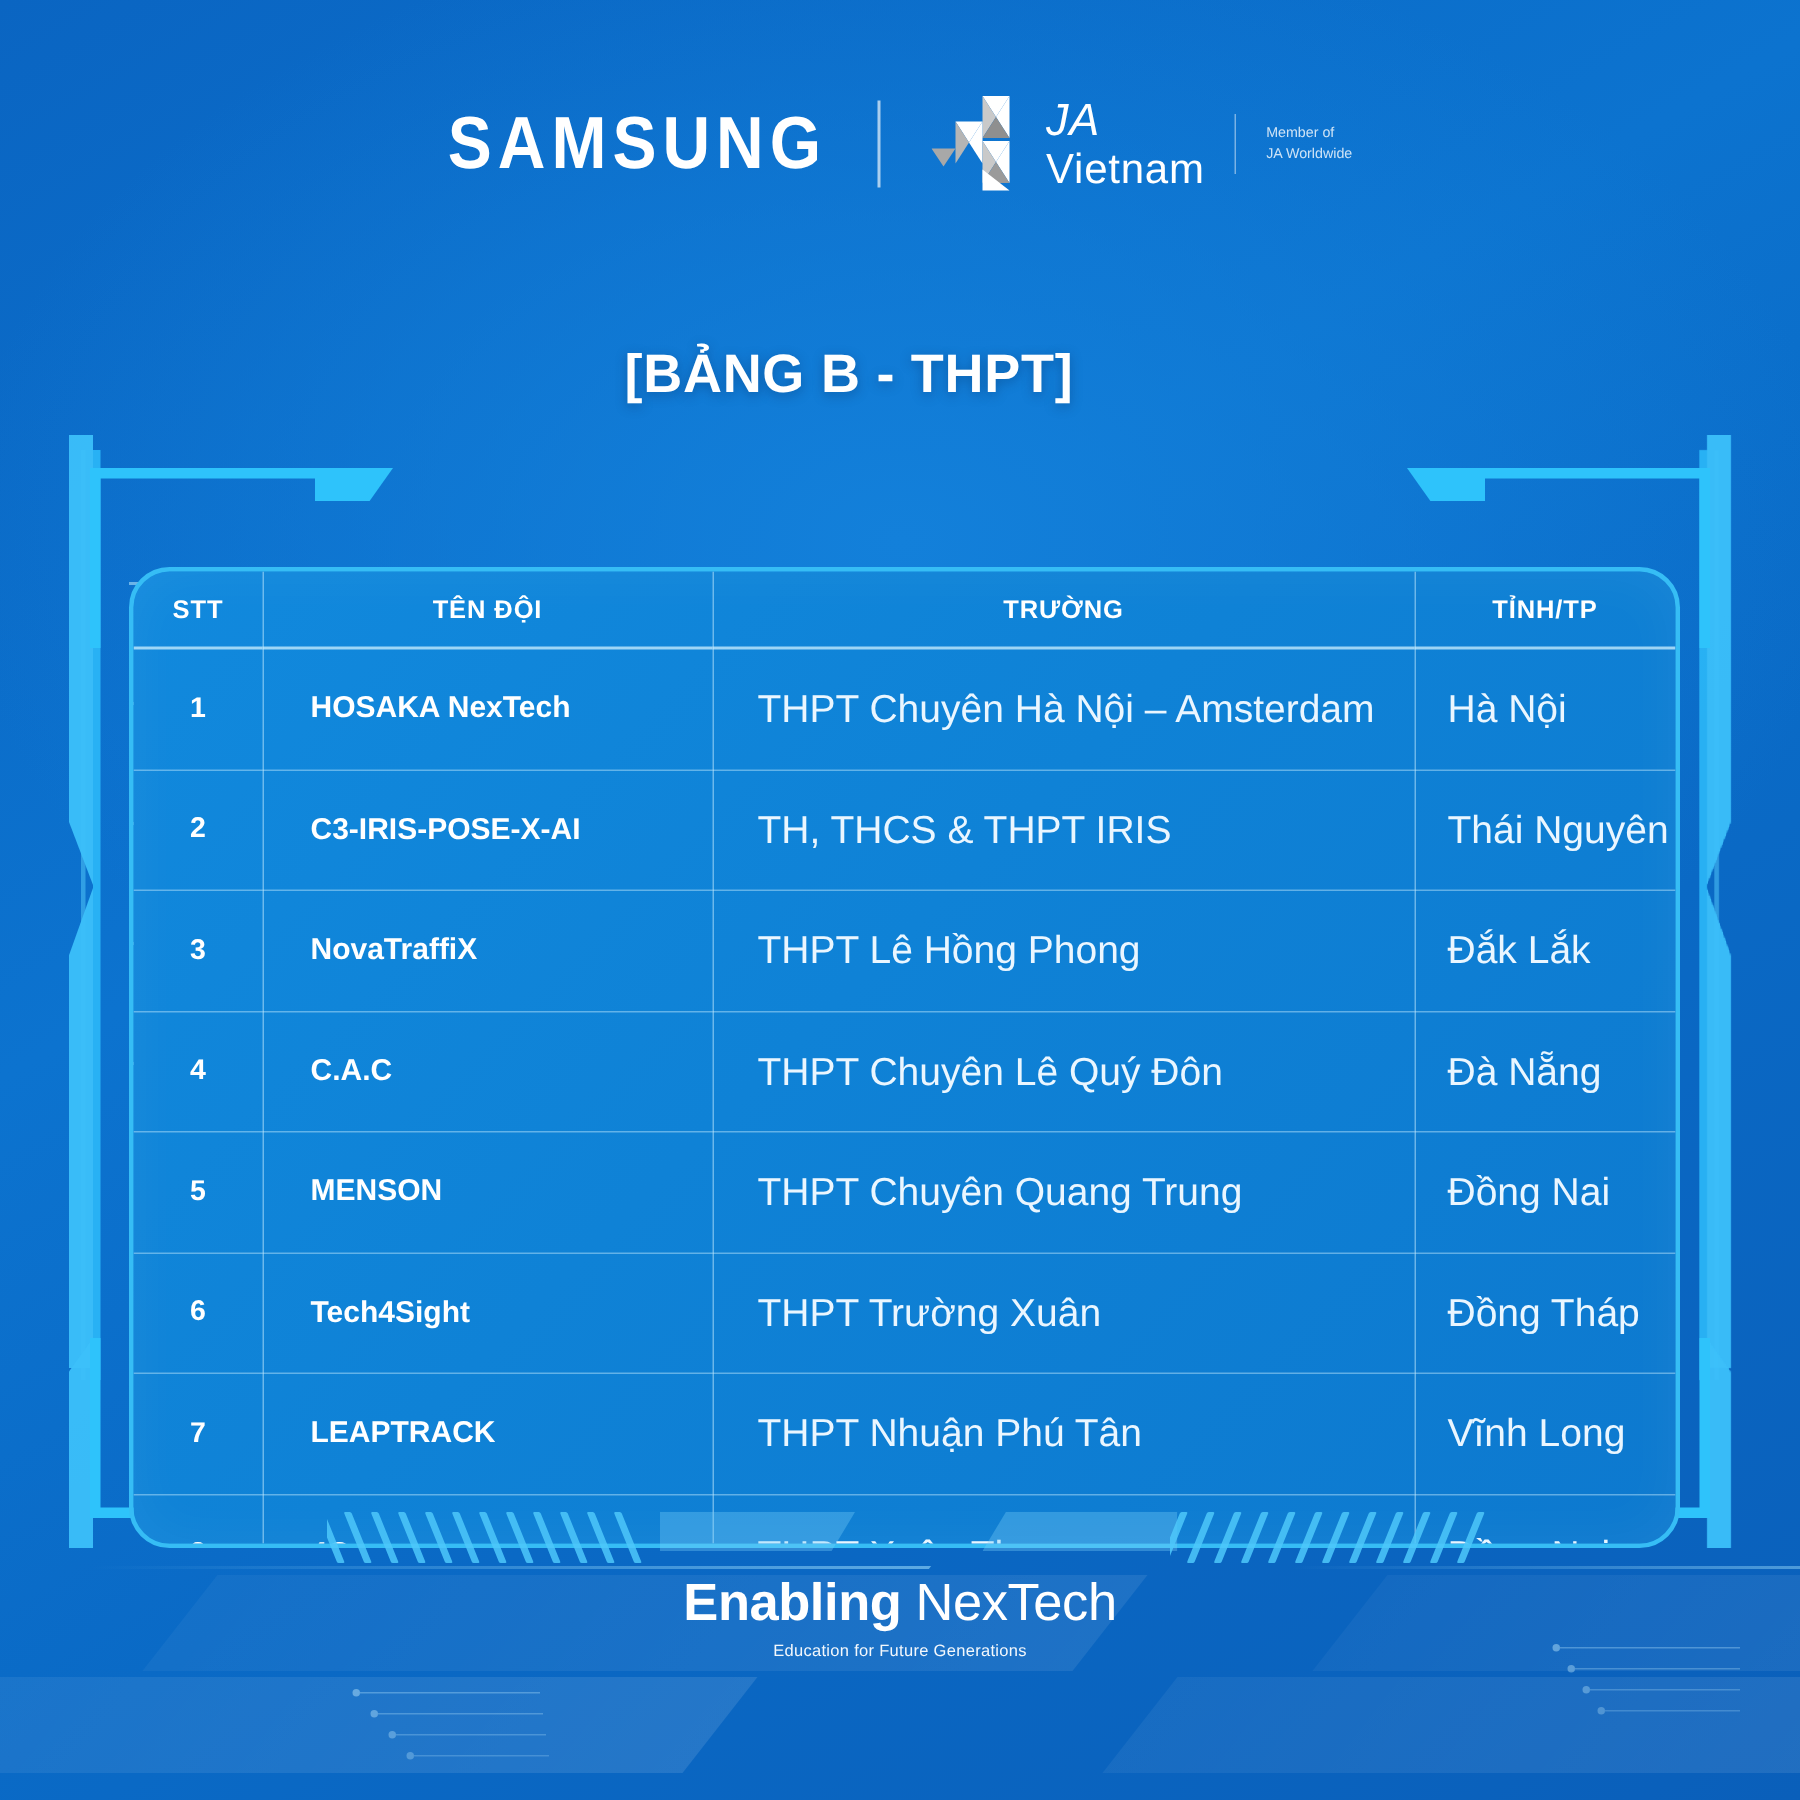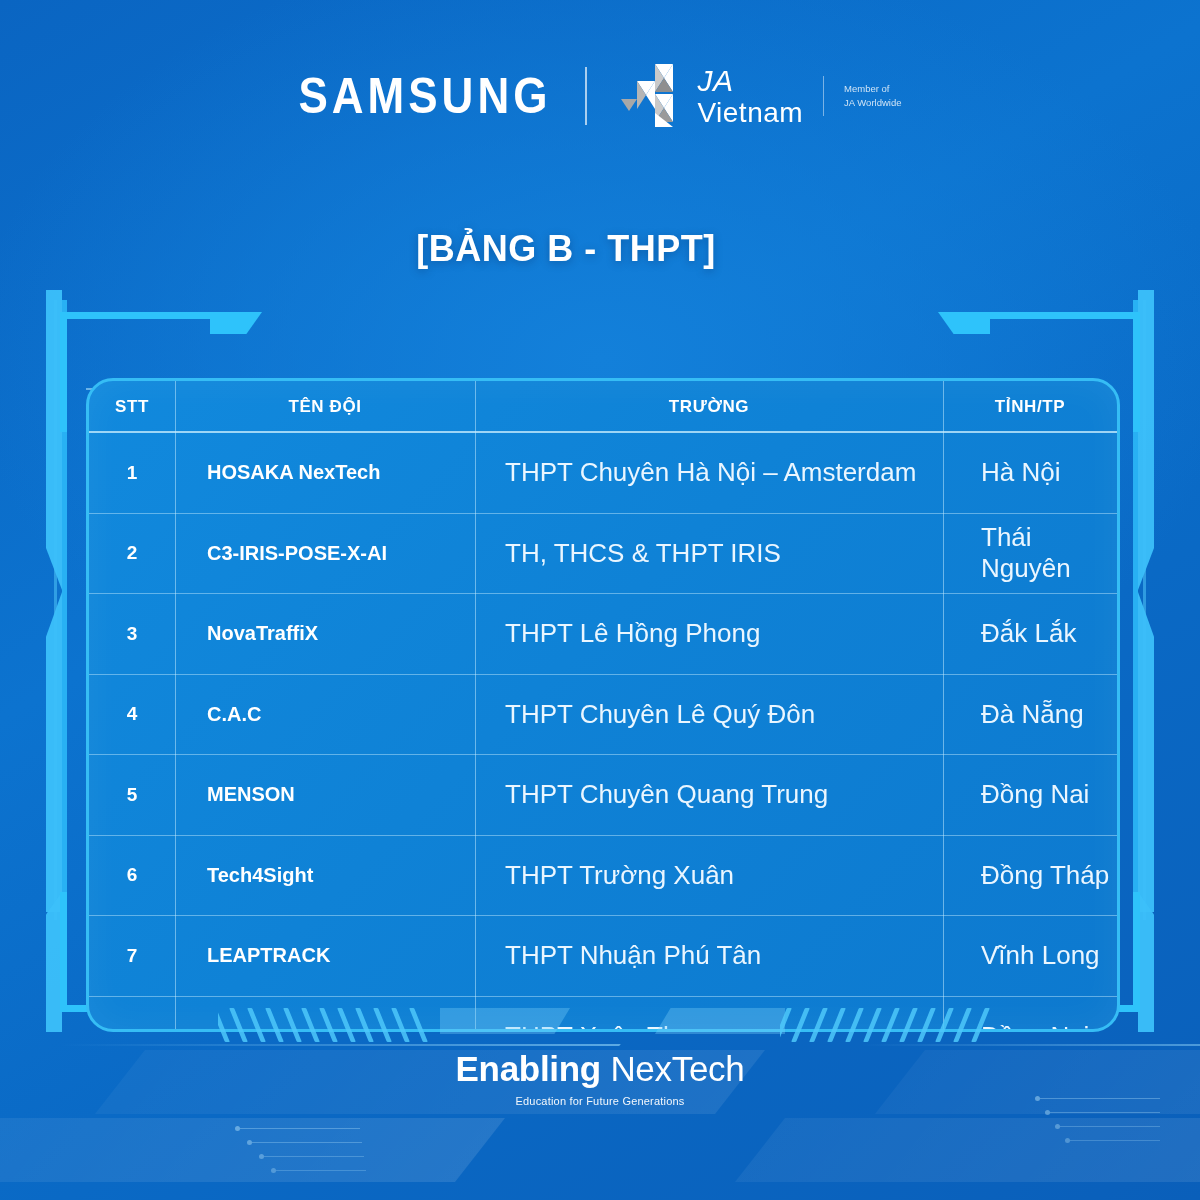--- a/index.html
+++ b/index.html
@@ -107,21 +107,21 @@
   tbody td{
     height:77.5px;
     font-size:26px;
     border-bottom:1px solid rgba(200,238,255,.45);
   }
   tbody tr:last-child td{border-bottom:none;}
 
   td.stt{text-align:center;font-weight:700;font-size:19px;}
   td.ten{font-weight:700;font-size:20px;padding-left:32px;}
   td.truong{font-weight:400;padding-left:30px;color:#eaf6ff;}
-  td.tinh{font-weight:400;padding-left:38px;color:#eaf6ff;}
+  td.tinh{font-weight:400;padding-left:22px;color:#eaf6ff;}
 
   .vdiv{
     position:absolute;top:0;bottom:0;width:1px;background:rgba(200,238,255,.5);
   }
 
   
   .hash{position:absolute;top:1008px;height:34px;width:220px;overflow:hidden;}
   .hash i{
     position:absolute;top:0;width:5px;height:34px;background:#4ec8fa;opacity:.85;
     border-radius:1px;

